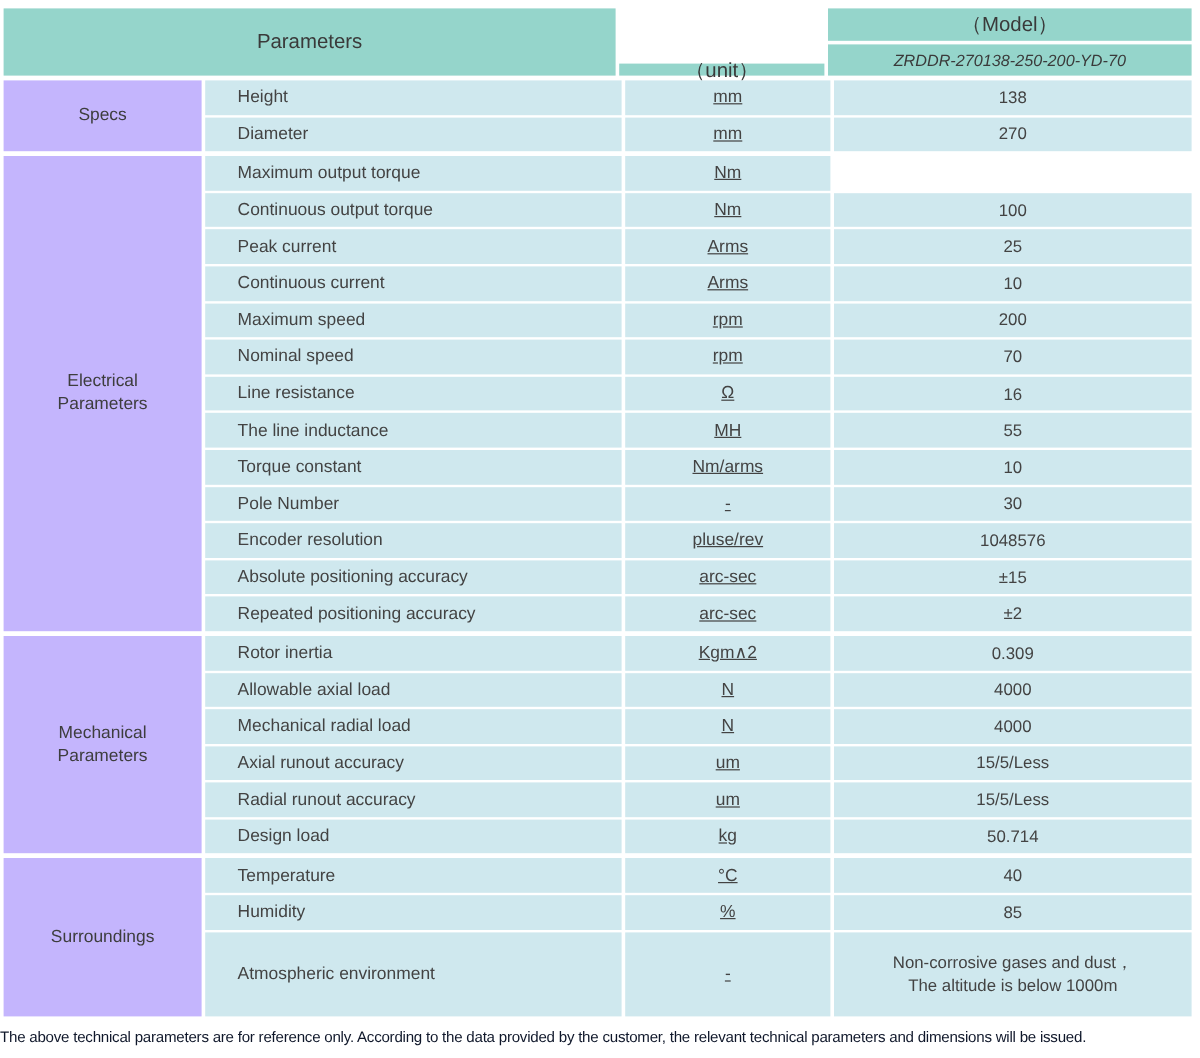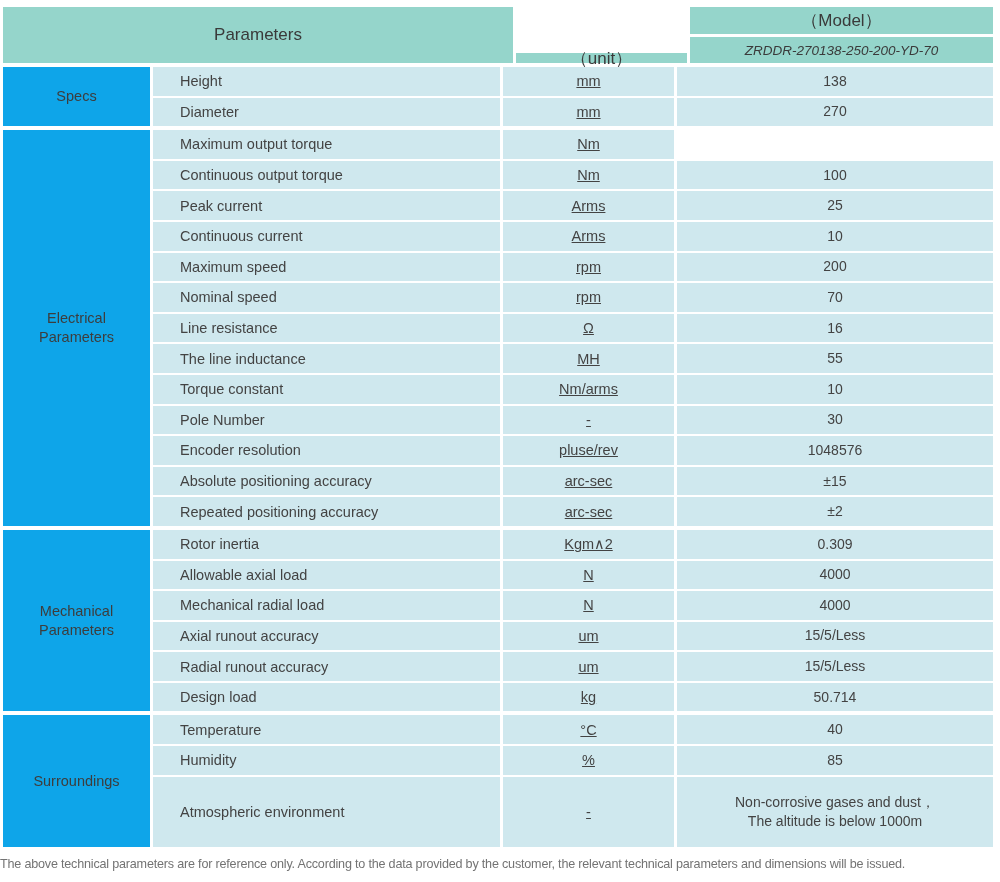--- a/index.html
+++ b/index.html
@@ -32,22 +32,22 @@
   }
   .h-params { width: 510px; }
   .h-unit   { width: 171px; margin-top: 46px; }
   .h-model  { width: 303px; display: flex; flex-direction: column; gap: 3px; }
   .h-model-top    { height: 27px; }
   .h-model-bottom { flex: 1; font-size: 13.5px; font-style: italic; }
   .teal { background: #95d5cb; }
   
   .section { display: flex; gap: 3px; }
   .section-label {
-    width: 147px;
-    background: #0ea5e9;
+    width: 165px;
+    background: #c4b5fd;
     display: flex;
     align-items: center;
     justify-content: center;
     text-align: center;
     font-size: 14.5px;
     line-height: 19px;
     white-space: pre-line;
   }
   .section-rows { flex: 1; display: flex; flex-direction: column; gap: 2px; }
   .row { display: flex; gap: 3px; height: 28.6px; }
@@ -69,21 +69,21 @@
     font-size: 14px;
     line-height: 19px;
   }
   
   .footer-note {
     position: absolute;
     left: 0;
     top: 857px;
     width: 1000px;
     font-size: 12.6px;
-    color: #737373;
+    color: #0f172a;
     white-space: nowrap;
     letter-spacing: -0.2px;
   }
 </style>
 </head>
 <body>
 
 <div class="page">
 
   <div class="spec-table">

